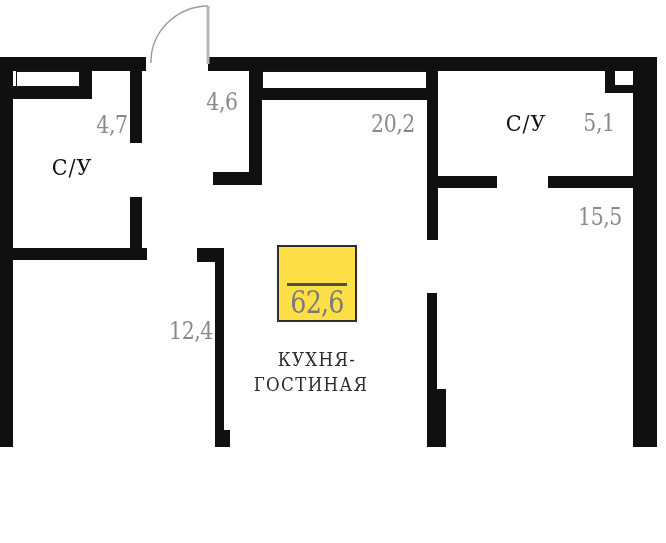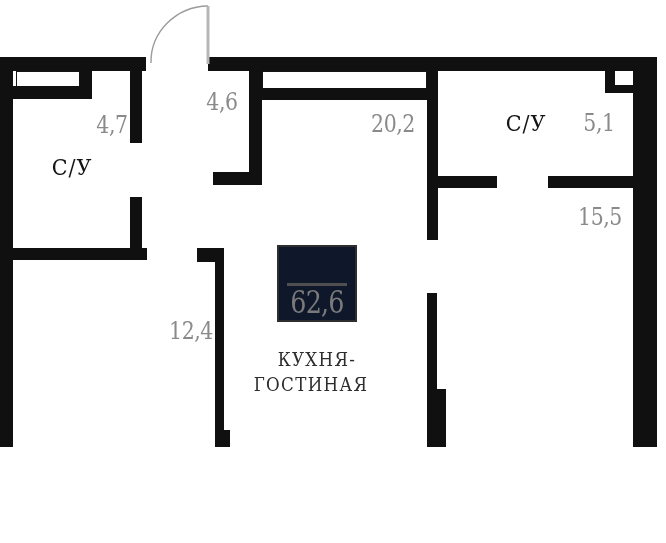--- a/index.html
+++ b/index.html
@@ -9,21 +9,21 @@
   .duct{position:absolute;background:#ffffff;border:1.5px solid #151515;box-sizing:border-box;}
   .win-a{position:absolute;top:492px;height:13px;background:#fff;border:2px solid #141414;box-sizing:border-box;}
   .win-b{position:absolute;top:511px;height:19px;background:#fff;border-top:2px solid #2a2a2a;border-bottom:3px solid #101010;box-sizing:border-box;}
   .area{position:absolute;color:#8a8a8a;font-size:25px;white-space:nowrap;
         transform:translate(-50%,-50%) scaleX(0.82);letter-spacing:-0.5px;}
   .rname{position:absolute;color:#141414;font-size:23px;white-space:nowrap;letter-spacing:1px;
         transform:translate(-50%,-50%) scaleX(0.9);}
   .kname{position:absolute;color:#2d2d2d;font-size:19px;white-space:nowrap;letter-spacing:1.5px;
         transform:translate(-50%,-50%) scaleX(0.88);}
   .total-box{position:absolute;left:277px;top:245px;width:80px;height:77px;
-        border:2.5px solid #2e2e2e;box-sizing:border-box;background:#0f172a;}
+        border:2.5px solid #2e2e2e;box-sizing:border-box;background:#fde047;}
   .total-line{position:absolute;left:8px;top:36px;width:60px;height:3px;background:#4f4f4f;}
   .total-num{position:absolute;left:50%;top:55px;transform:translate(-50%,-50%) scaleX(0.82);
         color:#7a7a7a;font-size:31px;letter-spacing:-1px;white-space:nowrap;}
   svg{position:absolute;}
 </style>
 </head>
 <body>
 
 <div id="plan">
 

